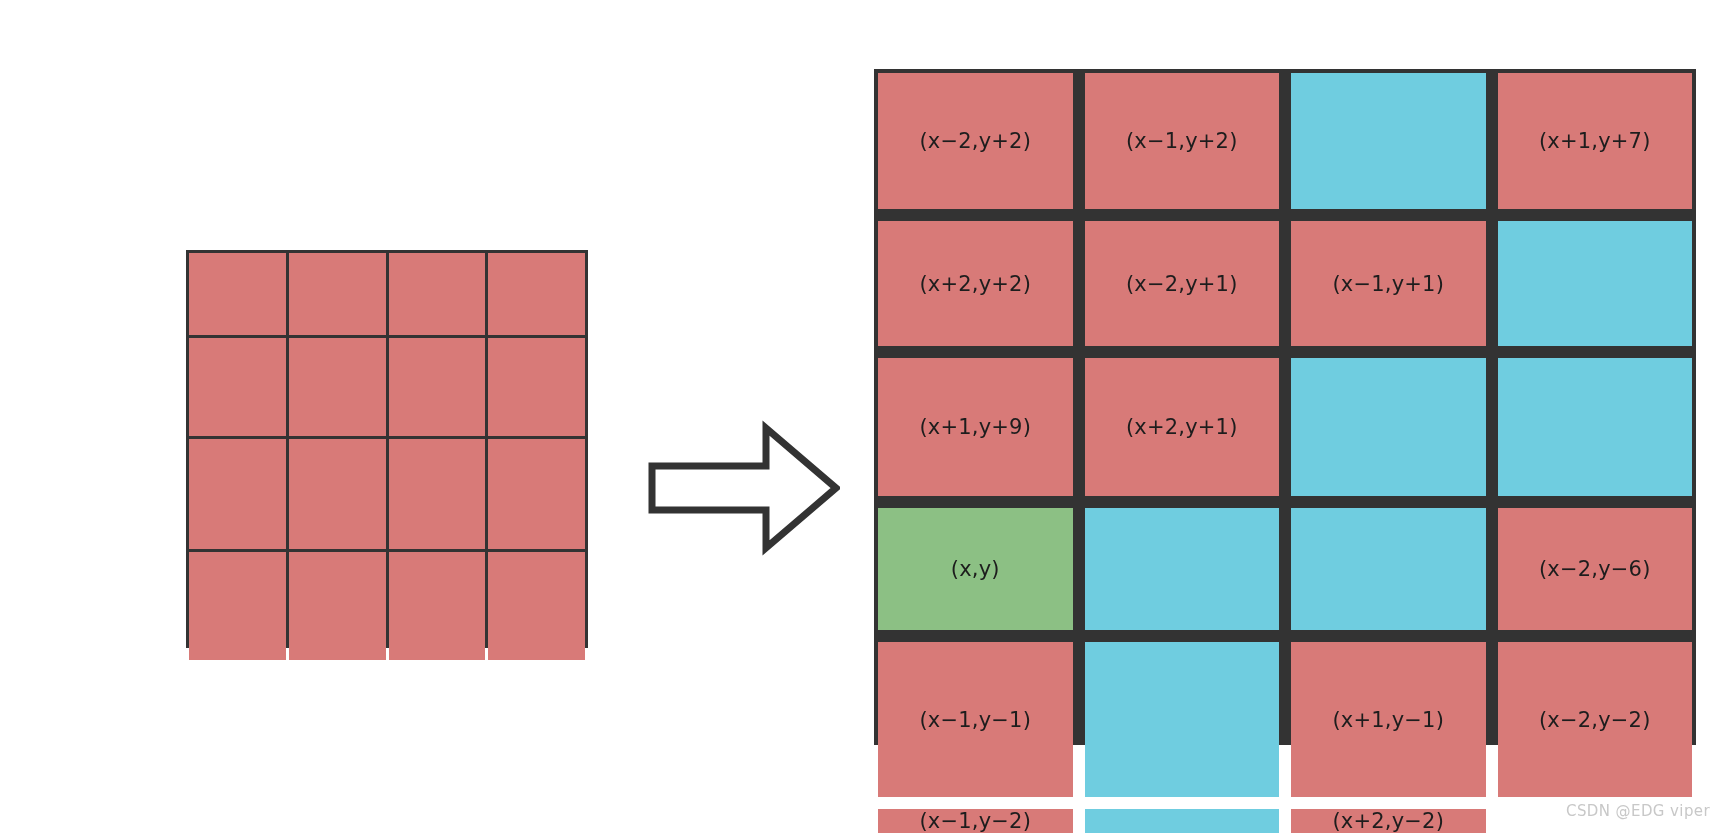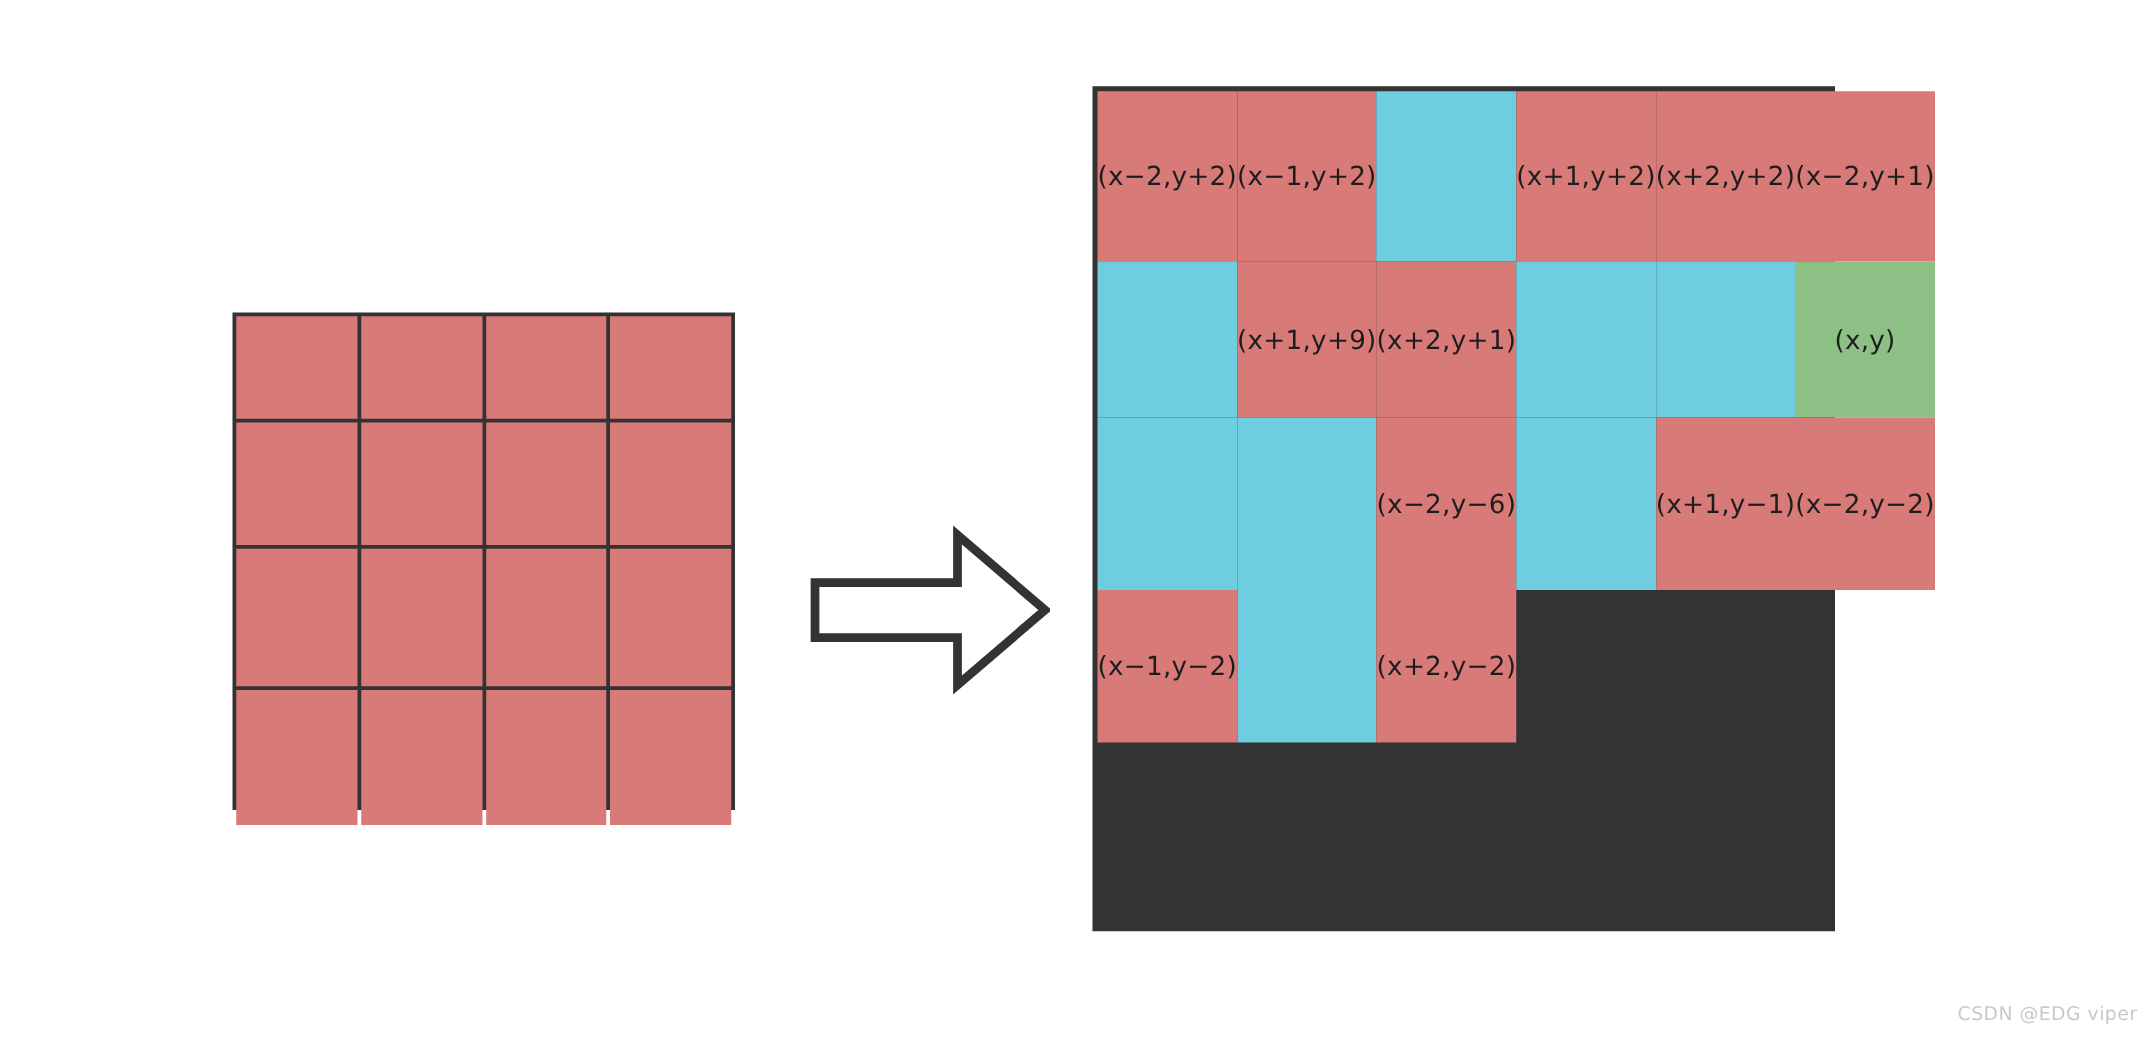--- a/index.html
+++ b/index.html
@@ -45,27 +45,27 @@
     top: 420px;
     width: 192px;
     height: 136px;
   }
 
   
   #right-grid {
     position: absolute;
     left: 874px;
     top: 69px;
-    width: 594px;
+    width: 822px;
     height: 676px;
     display: grid;
-    grid-template-columns: repeat(6, 1fr);
+    grid-template-columns: repeat(4, 1fr);
     grid-template-rows: 136px 125px 138px 122px 155px;
     background: #333333;
-    gap: 0;
+    gap: 12px;
     padding: 4px;
     box-sizing: border-box;
   }
   #right-grid .cell {
     display: flex;
     align-items: center;
     justify-content: center;
     font-size: 21px;
     color: #1d1d1d;
     letter-spacing: 0.2px;
@@ -114,32 +114,34 @@
   <div id="arrow">
     <svg width="192" height="136" viewBox="0 0 192 136">
       <polygon points="4,46 118,46 118,8 188,68 118,128 118,90 4,90" fill="#ffffff" stroke="#333333" stroke-width="7" stroke-linejoin="miter"></polygon>
     </svg>
   </div>
 
   <div id="right-grid">
       <div class="cell red">(x−2,y+2)</div>
       <div class="cell red">(x−1,y+2)</div>
       <div class="cell cyan"></div>
-      <div class="cell red">(x+1,y+2)</div>
+      <div class="cell red">(x+1,y+7)</div>
       <div class="cell red">(x+2,y+2)</div>
       <div class="cell red">(x−2,y+1)</div>
+      <div class="cell red">(x−1,y+1)</div>
       <div class="cell cyan"></div>
       <div class="cell red">(x+1,y+9)</div>
       <div class="cell red">(x+2,y+1)</div>
       <div class="cell cyan"></div>
       <div class="cell cyan"></div>
       <div class="cell green">(x,y)</div>
       <div class="cell cyan"></div>
       <div class="cell cyan"></div>
       <div class="cell red">(x−2,y−6)</div>
+      <div class="cell red">(x−1,y−1)</div>
       <div class="cell cyan"></div>
       <div class="cell red">(x+1,y−1)</div>
       <div class="cell red">(x−2,y−2)</div>
       <div class="cell red">(x−1,y−2)</div>
       <div class="cell cyan"></div>
       <div class="cell red">(x+2,y−2)</div>
     </div>
 
   <div id="watermark">CSDN @EDG viper</div>
 

